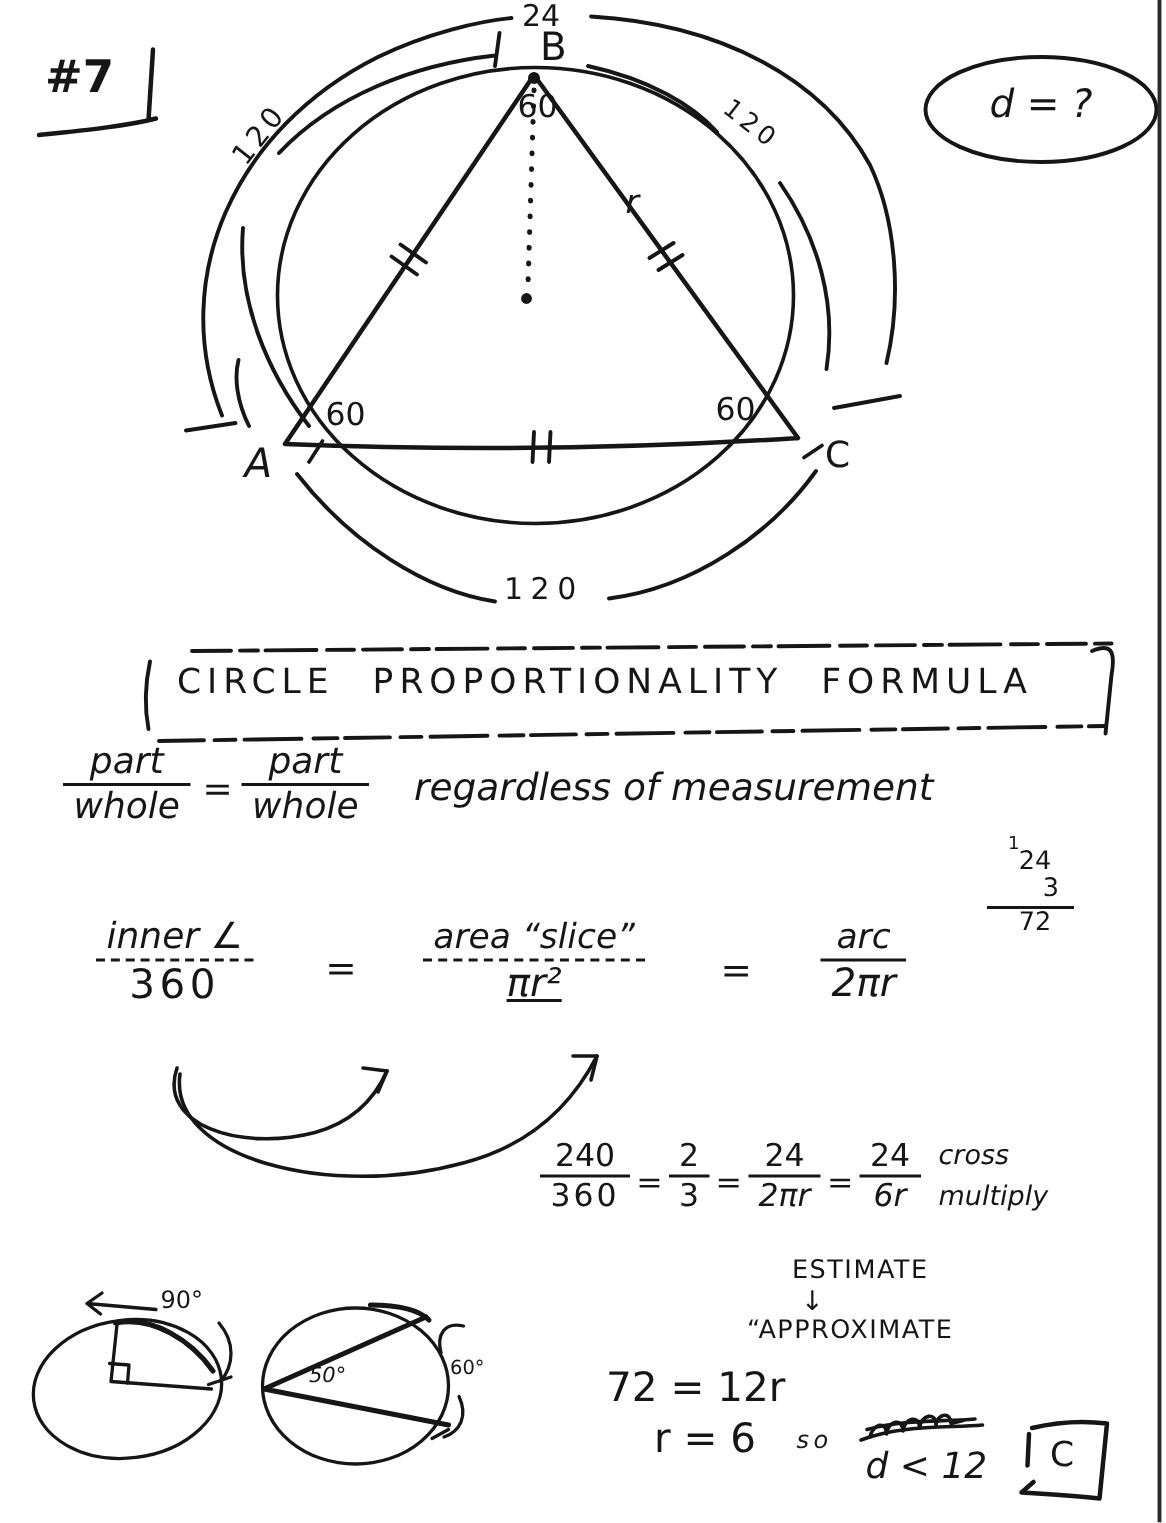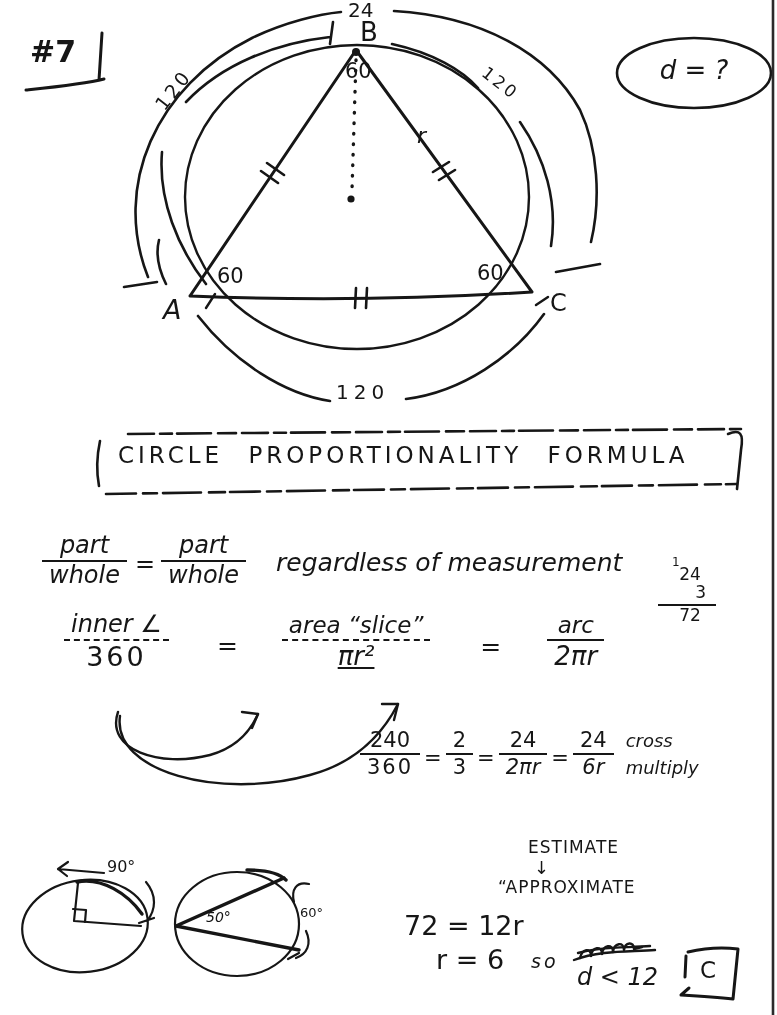--- a/index.html
+++ b/index.html
@@ -118,21 +118,21 @@
   <div class="lbl" style="left:152px;top:102px;font-size:19px;letter-spacing:3px;transform:rotate(-52deg);transform-origin:left top;">120</div>
   <div class="lbl" style="left:489px;top:64px;font-size:17px;letter-spacing:3px;transform:rotate(38deg);transform-origin:left top;">120</div>
   <div class="lbl" style="left:217px;top:265px;font-size:21px;">60</div>
   <div class="lbl" style="left:477px;top:262px;font-size:21px;">60</div>
   <div class="lbl it" style="left:163px;top:296px;font-size:27px;">A</div>
   <div class="lbl" style="left:550px;top:291px;font-size:24px;">C</div>
   <div class="lbl" style="left:336px;top:382px;font-size:20px;letter-spacing:5px;">120</div>
 
   <div class="lbl" style="left:118px;top:443px;font-size:23px;letter-spacing:4px;word-spacing:14px;">CIRCLE PROPORTIONALITY FORMULA</div>
 
-  <div class="row" style="left:42px;top:532px;font-size:24px;">
+  <div class="row" style="left:42px;top:494px;font-size:24px;">
     <div class="frac it">
       <div class="num">part</div>
       <div class="bar"></div>
       <div class="den">whole</div>
     </div>
     <div class="eqsign" style="margin:6px 4px 0 6px;">=</div>
     <div class="frac it">
       <div class="num">part</div>
       <div class="bar"></div>
       <div class="den">whole</div>
@@ -161,21 +161,21 @@
       <div class="den it" style="font-size:26px;text-decoration:underline;">πr²</div>
     </div>
     <div class="eqsign" style="font-size:25px;margin:10px 12px 0 16px;">=</div>
     <div class="frac">
       <div class="num it" style="font-size:23px;">arc</div>
       <div class="bar"></div>
       <div class="den it" style="font-size:26px;">2πr</div>
     </div>
   </div>
 
-  <div class="row" style="left:360px;top:727px;font-size:21px;justify-content:center;">
+  <div class="row" style="left:360px;top:757px;font-size:21px;justify-content:center;">
     <div class="frac">
       <div class="num">240</div>
       <div class="bar"></div>
       <div class="den" style="letter-spacing:2px;">360</div>
     </div>
     <div class="eqsign" style="margin:8px 2px 0;">=</div>
     <div class="frac">
       <div class="num">2</div>
       <div class="bar"></div>
       <div class="den">3</div>
@@ -203,17 +203,17 @@
   <div class="lbl" style="left:300px;top:906px;font-size:13px;">60°</div>
 
   <div class="est" style="left:498px;top:838px;">
     <div class="l1">ESTIMATE</div>
     <div class="ar">↓</div>
     <div class="l2">“APPROXIMATE</div>
   </div>
 
   <div class="lbl" style="left:404px;top:912px;font-size:27px;">72 = 12r</div>
   <div class="lbl" style="left:436px;top:946px;font-size:27px;">r = 6</div>
-  <div class="lbl it" style="left:531px;top:952px;font-size:19px;letter-spacing:3px;text-align:right;">so</div>
+  <div class="lbl it" style="left:531px;top:952px;font-size:16px;letter-spacing:3px;text-align:right;">so</div>
   <div class="lbl it" style="left:577px;top:965px;font-size:24px;">d &lt; 12</div>
   <div class="lbl" style="left:700px;top:958px;font-size:23px;">C</div>
 
 </div>
 
 </body></html>

